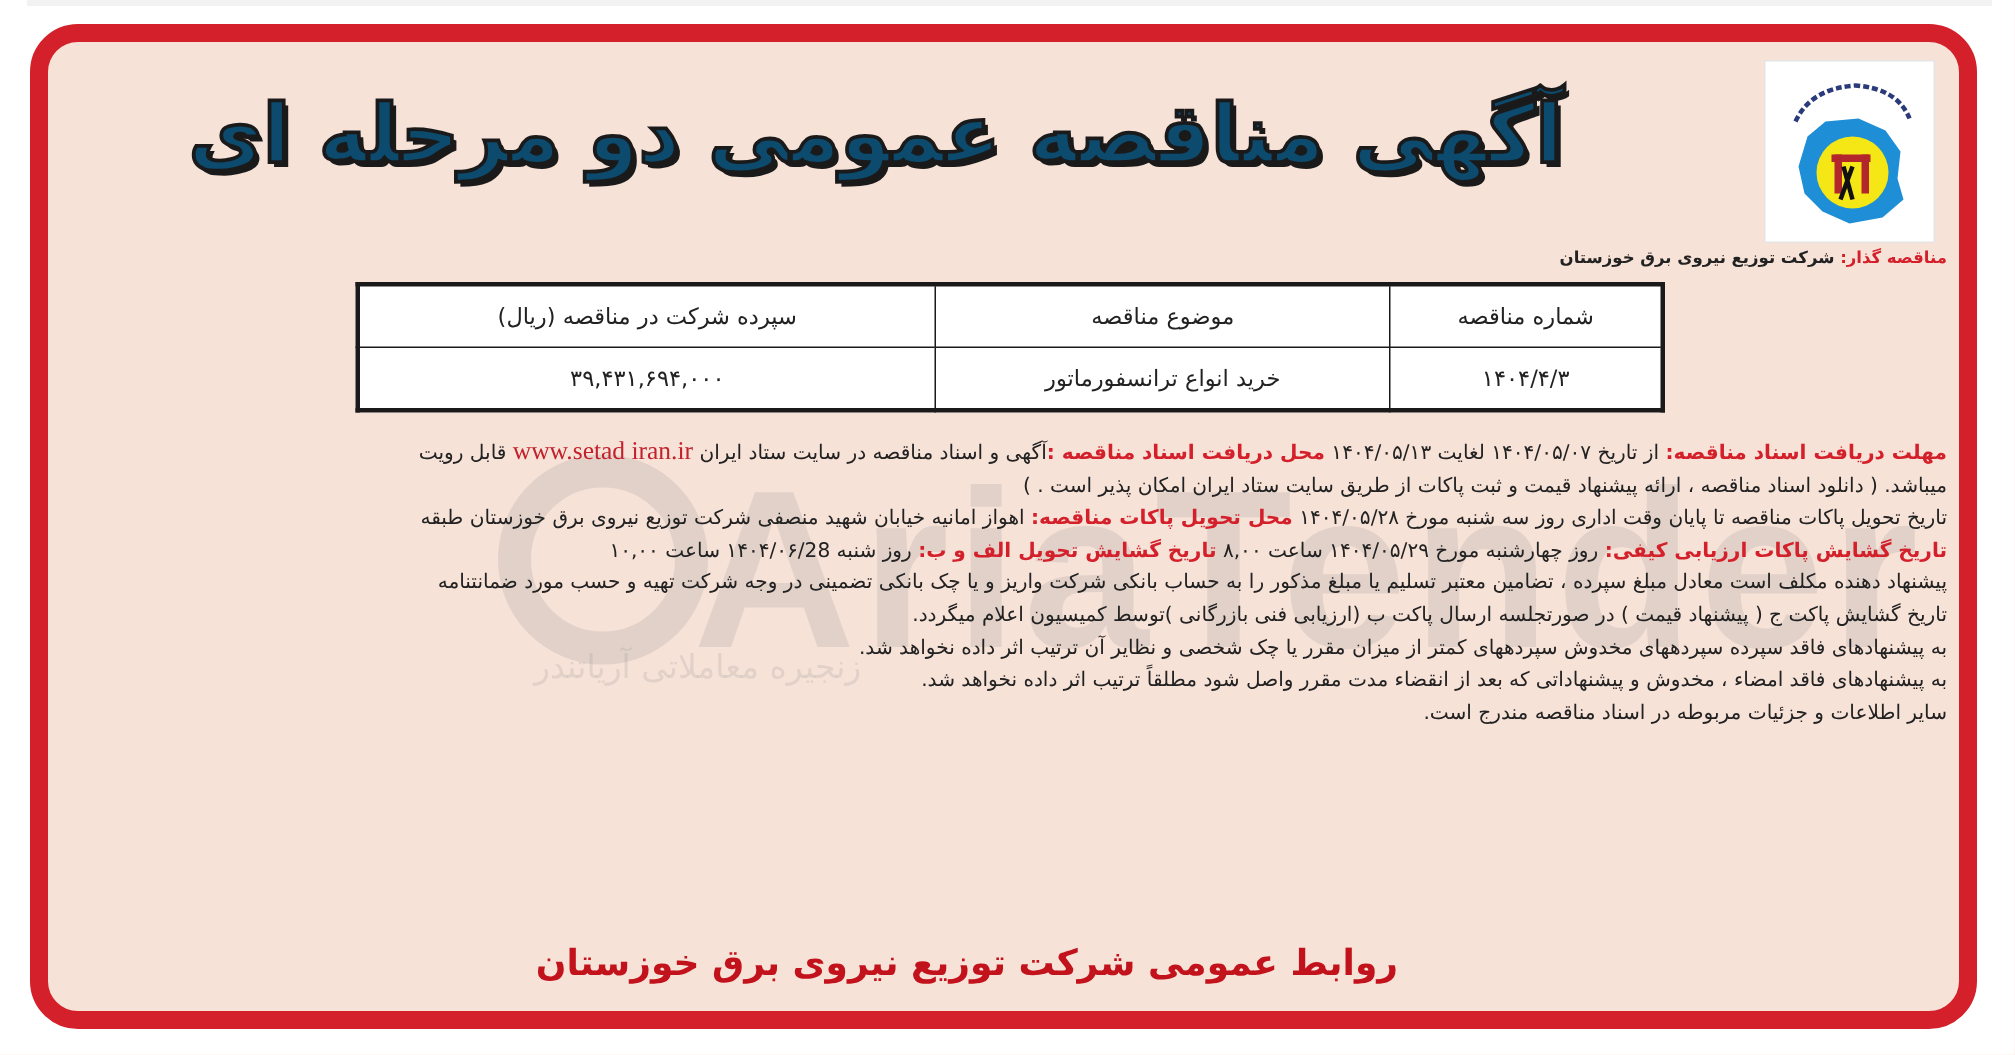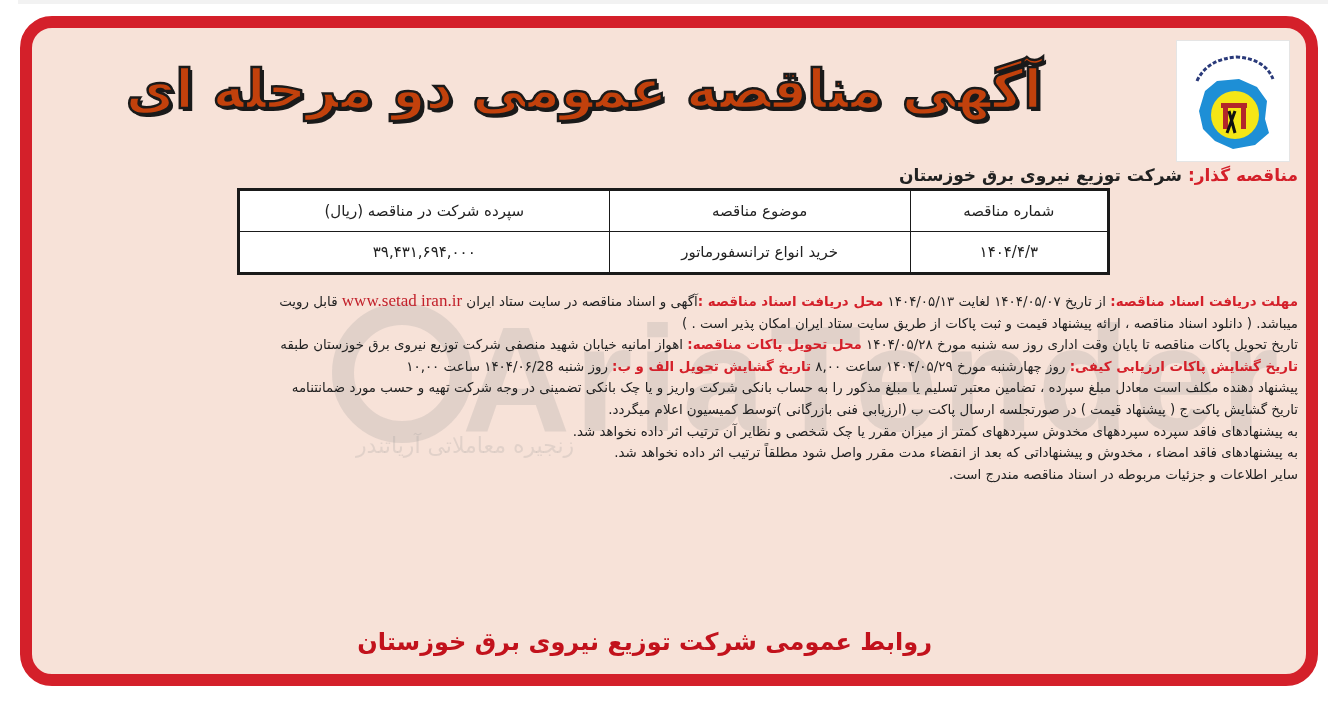--- a/index.html
+++ b/index.html
@@ -70,31 +70,31 @@
     .logo svg { width: 112px; height: 120px; display: block; }
     .title {
       position: absolute;
       left: 330px; top: 30px;
       width: 680px;
       text-align: center;
       direction: rtl;
       font-family: "DejaVu Sans", sans-serif;
       font-weight: bold;
       font-size: 54px;
-      color: #c2410c;
+      color: #0c4a6e;
       -webkit-text-stroke: 2.5px #1a1a1a;
       text-shadow: 3px 3px 0 #1a1a1a;
       letter-spacing: -1px;
       white-space: nowrap;
     }
     .tenderer {
       position: absolute;
       right: 8px; top: 137px;
       direction: rtl;
-      font-size: 17px;
+      font-size: 11px;
       font-weight: bold;
       color: #222;
       white-space: nowrap;
     }
     .label-red {
       color: #d4202a;
       font-weight: bold;
     }
     table.info {
       position: absolute;
@@ -104,21 +104,21 @@
       direction: rtl;
       background: #ffffff;
       border: 3px solid #1a1a1a;
     }
     table.info td {
       border: 1.5px solid #1a1a1a;
       text-align: center;
       height: 40px;
       font-size: 15px;
       color: #222;
-      padding: 0 16px;
+      padding: 0 2px;
     }
     .body-text {
       position: absolute;
       left: 8px; right: 8px; top: 262px;
       direction: rtl;
       text-align: right;
       font-size: 13.4px;
       line-height: 21.6px;
       color: #222;
     }

